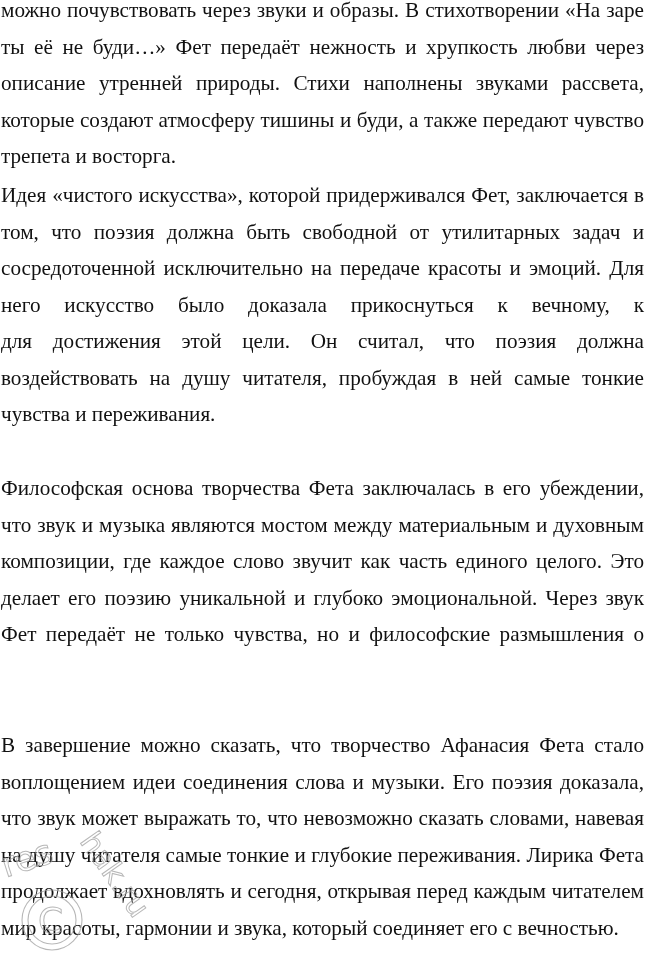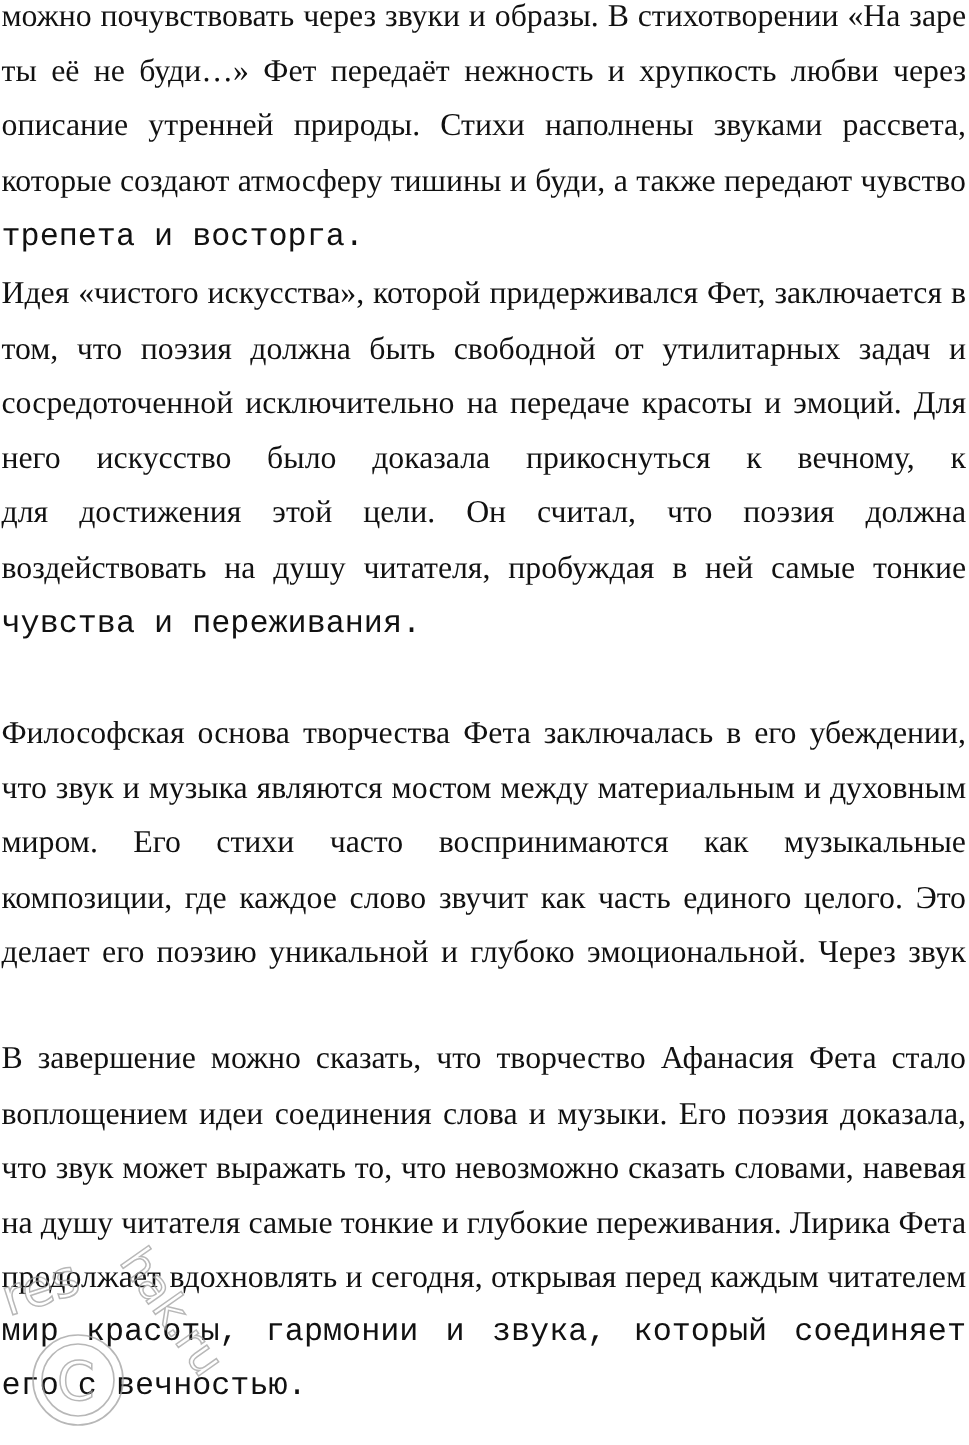--- a/index.html
+++ b/index.html
@@ -39,26 +39,25 @@
   }
   .line-inner {
     display: inline-block;
     width: 100%;
     text-align: justify;
     text-align-last: justify;
     white-space: normal;
   }
   .line.last .line-inner {
     text-align-last: left;
-    font-family: Liberation Mono, monospace;
   }
   .p0 { position: absolute; top: -8px; }
   .p1 { position: absolute; top: 177px; }
   .p2 { position: absolute; top: 470px; }
-  .p3 { position: absolute; top: 687px; }
+  .p3 { position: absolute; top: 727px; }
   .para-abs { width: 643px; margin: 0; }
 
   .watermark {
     position: absolute;
     left: 0;
     top: 820px;
     width: 150px;
     height: 143px;
     pointer-events: none;
   }
@@ -82,23 +81,23 @@
     <span class="line"><span class="line-inner">сосредоточенной исключительно на передаче красоты и эмоций. Для</span></span>
     <span class="line"><span class="line-inner">него искусство было доказала прикоснуться к вечному, к</span></span>
     <span class="line"><span class="line-inner">для достижения этой цели. Он считал, что поэзия должна</span></span>
     <span class="line"><span class="line-inner">воздействовать на душу читателя, пробуждая в ней самые тонкие</span></span>
     <span class="line last"><span class="line-inner">чувства и переживания.</span></span>
   </div>
 
   <div class="para para-abs p2">
     <span class="line"><span class="line-inner">Философская основа творчества Фета заключалась в его убеждении,</span></span>
     <span class="line"><span class="line-inner">что звук и музыка являются мостом между материальным и духовным</span></span>
-    <span class="line"><span class="line-inner">миром. Его стихи часто воспринимаются как музыкальные</span></span>
     <span class="line"><span class="line-inner">композиции, где каждое слово звучит как часть единого целого. Это</span></span>
     <span class="line"><span class="line-inner">делает его поэзию уникальной и глубоко эмоциональной. Через звук</span></span>
+    <span class="line"><span class="line-inner">Фет передаёт не только чувства, но и философские размышления о</span></span>
   </div>
 
   <div class="para para-abs p3">
     <span class="line"><span class="line-inner">В завершение можно сказать, что творчество Афанасия Фета стало</span></span>
     <span class="line"><span class="line-inner">воплощением идеи соединения слова и музыки. Его поэзия доказала,</span></span>
     <span class="line"><span class="line-inner">что звук может выражать то, что невозможно сказать словами, навевая</span></span>
     <span class="line"><span class="line-inner">на душу читателя самые тонкие и глубокие переживания. Лирика Фета</span></span>
     <span class="line"><span class="line-inner">продолжает вдохновлять и сегодня, открывая перед каждым читателем</span></span>
     <span class="line last"><span class="line-inner">мир красоты, гармонии и звука, который соединяет его с вечностью.</span></span>
   </div>

